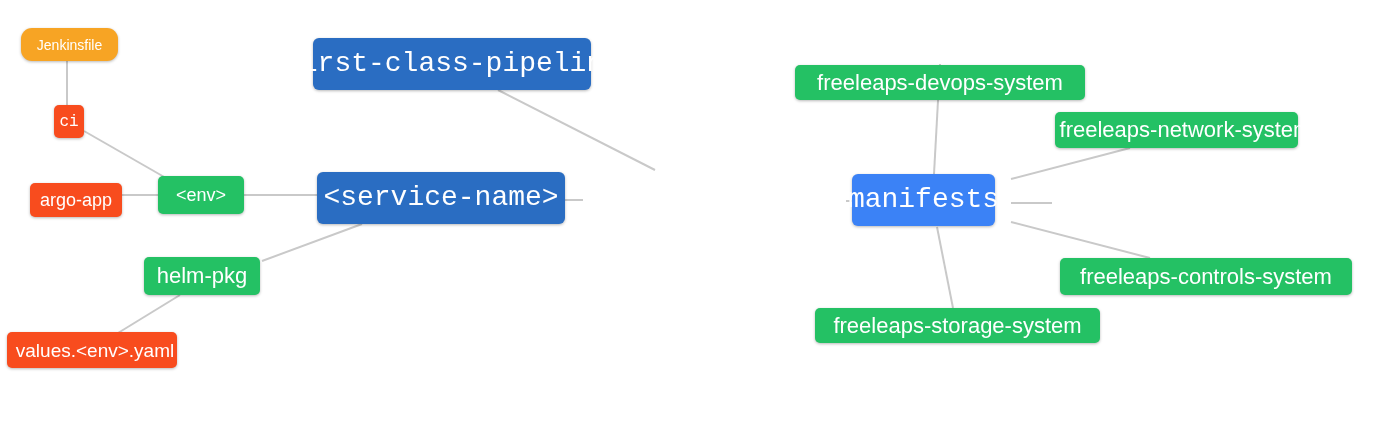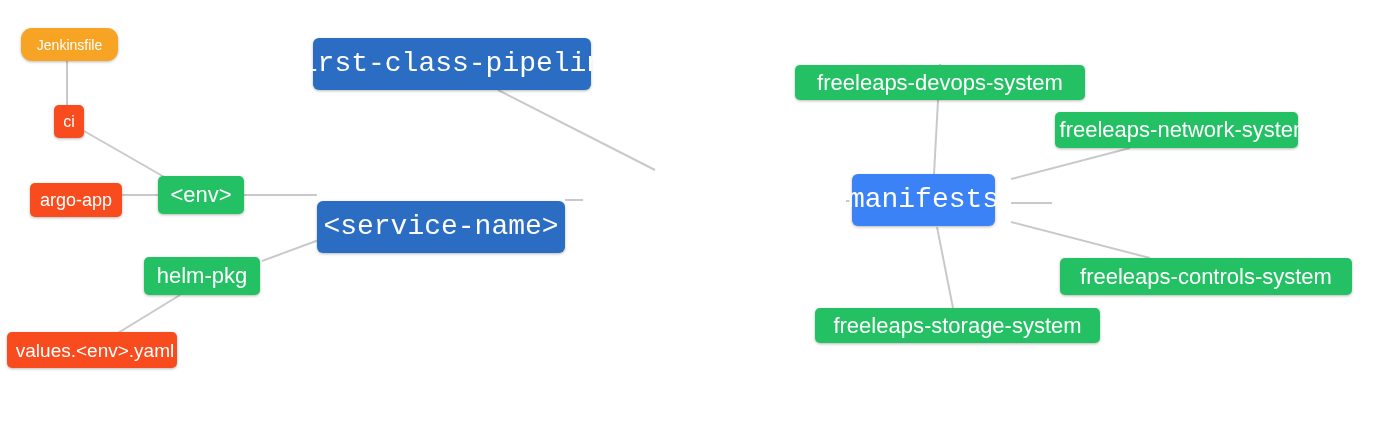--- a/index.html
+++ b/index.html
@@ -58,33 +58,33 @@
       <line x1="934" y1="174" x2="940" y2="64"></line>
       <line x1="1011" y1="179" x2="1130" y2="148"></line>
       <line x1="1011" y1="203" x2="1052" y2="203"></line>
       <line x1="1011" y1="222" x2="1150" y2="258"></line>
       <line x1="937" y1="227" x2="953" y2="308"></line>
     </g>
   </svg>
 
   <div class="node" style="left: 21px; top: 28px; width: 97px; height: 33px; font-size: 14px; background: rgb(247, 164, 36); border-radius: 11px;">Jenkinsfile</div>
 
-  <div class="node" style="left: 54px; top: 105px; width: 30px; height: 33px; font-size: 16px; background: rgb(248, 76, 30);">ci</div>
+  <div class="node" style="left: 54px; top: 105px; width: 30px; height: 33px; font-size: 16px; background: rgb(248, 76, 30); font-family: Liberation Mono, monospace;">ci</div>
 
   <div class="node" style="left: 30px; top: 183px; width: 92px; height: 34px; font-size: 18px; background: rgb(248, 76, 30);">argo-app</div>
 
-  <div class="node" style="left: 158px; top: 176px; width: 86px; height: 38px; font-size: 22px; background: rgb(36, 193, 100);">&lt;env&gt;</div>
+  <div class="node" style="left: 158px; top: 176px; width: 86px; height: 38px; font-size: 18px; background: rgb(36, 193, 100);">&lt;env&gt;</div>
 
   <div class="node" style="left: 144px; top: 257px; width: 116px; height: 38px; font-size: 22px; background: rgb(36, 193, 100);">helm-pkg</div>
 
   <div class="node" style="left: 7px; top: 332px; width: 170px; height: 36px; font-size: 19px; background: rgb(248, 76, 30); padding-left: 12px;">values.&lt;env&gt;.yaml</div>
 
   <div class="node big" style="left: 313px; top: 38px; width: 278px; height: 52px; font-size: 28px; background: rgb(42, 109, 194);">first-class-pipeline</div>
 
-  <div class="node big" style="left: 317px; top: 172px; width: 248px; height: 52px; font-size: 28px; background: rgb(42, 109, 194); margin-top: 29px;">&lt;service-name&gt;</div>
+  <div class="node big" style="left: 317px; top: 172px; width: 248px; height: 52px; font-size: 28px; background: rgb(42, 109, 194);">&lt;service-name&gt;</div>
 
 
   <div class="node big" style="left: 852px; top: 174px; width: 143px; height: 52px; font-size: 28px; background: #3b82f6;">manifests</div>
 
   <div class="node" style="left: 795px; top: 29px; width: 290px; height: 35px; font-size: 22px; background: rgb(36, 193, 100); margin-top: 36px;">freeleaps-devops-system</div>
 
   <div class="node" style="left: 1055px; top: 112px; width: 243px; height: 36px; font-size: 22px; background: rgb(36, 193, 100); padding-left: 24px;">freeleaps-network-system</div>
 
 
   <div class="node" style="left: 1060px; top: 258px; width: 292px; height: 37px; font-size: 22px; background: rgb(36, 193, 100);">freeleaps-controls-system</div>

